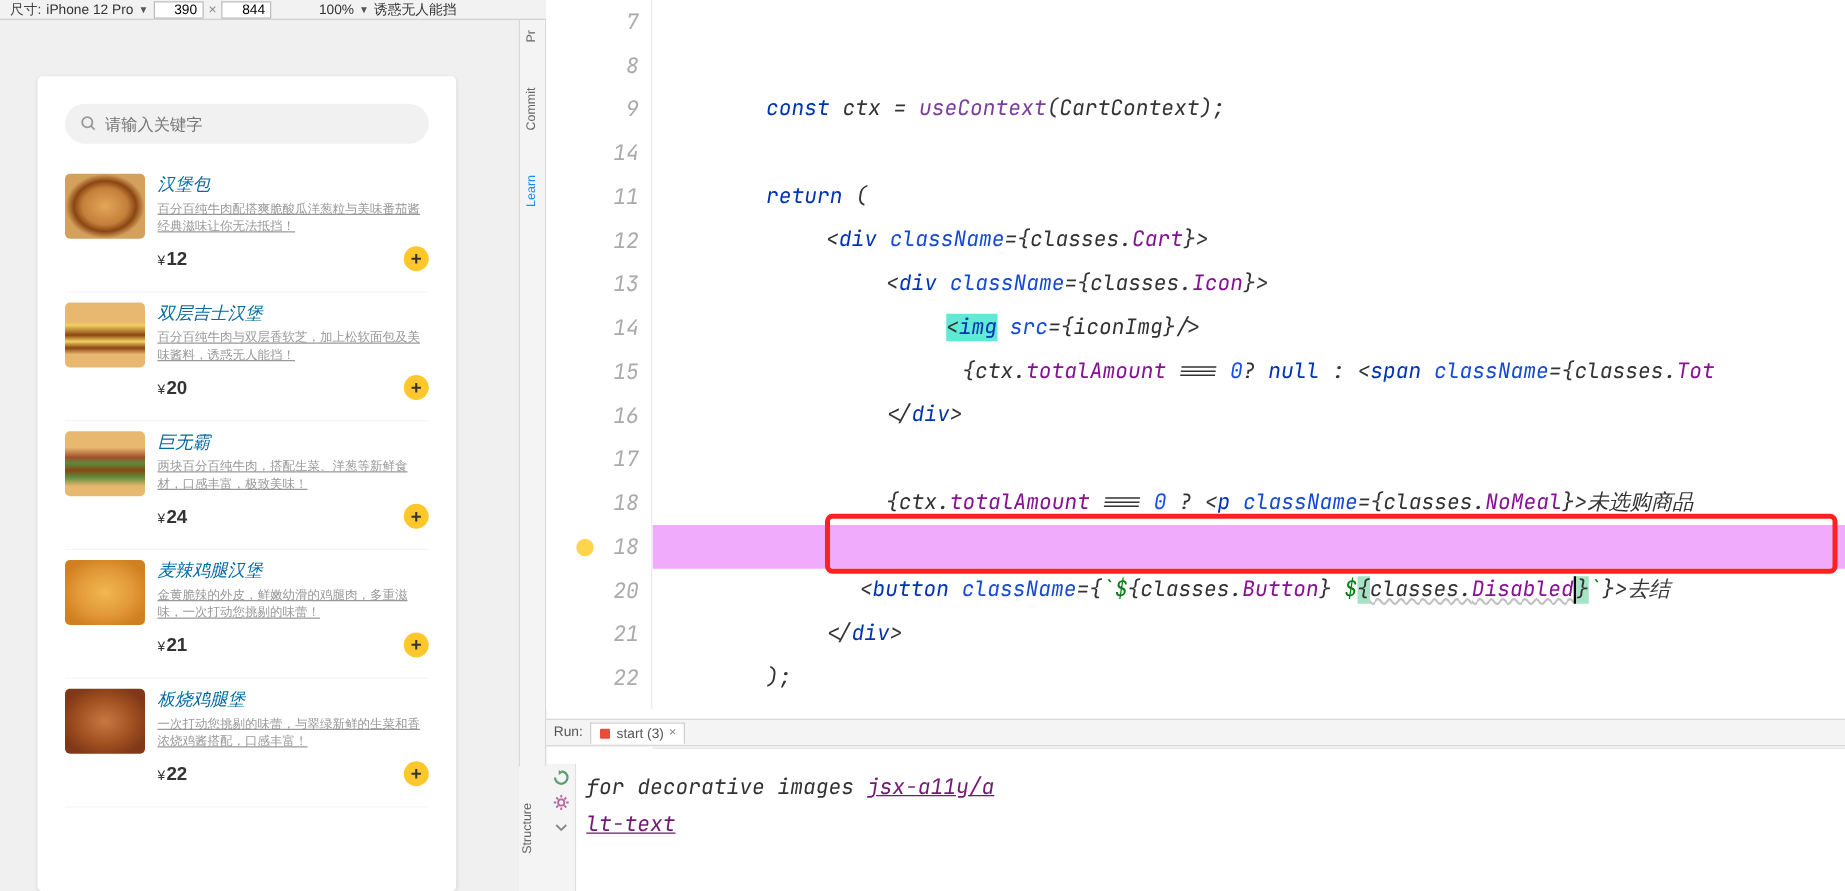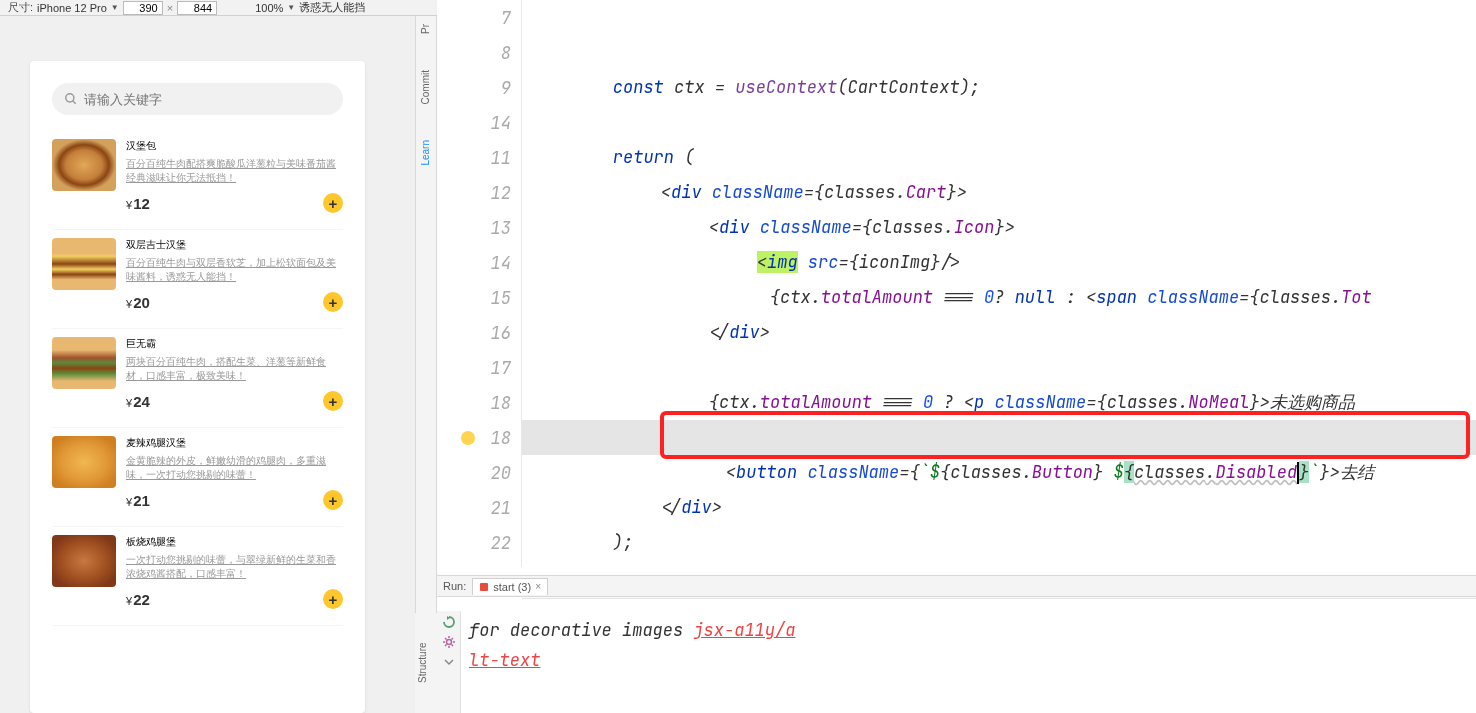--- a/index.html
+++ b/index.html
@@ -21,71 +21,71 @@
 .search-box .icon { color: #999; font-size: 14px; }
 .search-box input { border: none; background: transparent; outline: none; font-size: 13px; flex: 1; color: #333; }
 .food-item { display: flex; gap: 10px; padding: 8px 0 16px 0; border-bottom: 1px solid #f5f5f5; }
 .food-img { width: 64px; height: 52px; border-radius: 4px; flex-shrink: 0; }
 .burger1 { background: radial-gradient(ellipse at center, #e2a858 0%, #c47f3a 40%, #8b4513 55%, #d4a15c 70%); }
 .burger2 { background: linear-gradient(#e8b870 0%, #e8b870 30%, #f2d060 35%, #8b4513 50%, #f2d060 60%, #8b4513 70%, #e8b870 80%); }
 .burger3 { background: linear-gradient(#e8b870 0%, #e8b870 25%, #a0522d 40%, #5a8a3a 50%, #8b4513 60%, #5a8a3a 70%, #e8b870 85%); }
 .chicken { background: radial-gradient(ellipse at center, #f0b850 0%, #e29838 50%, #d08020 80%); }
 .chicken2 { background: radial-gradient(ellipse at center, #c87840 0%, #a05020 50%, #803818 80%); }
 .food-info { flex: 1; position: relative; }
-.food-title { font-size: 10px; color: #000000; font-weight: 500; margin-bottom: 4px; }
+.food-title { font-size: 14px; color: #0369a1; font-weight: 500; margin-bottom: 4px; font-style: italic; }
 .food-desc { font-size: 10px; color: #999; line-height: 1.4; margin-bottom: 8px; text-decoration: underline; }
 .food-bottom { display: flex; align-items: center; justify-content: space-between; }
 .food-price { font-size: 11px; color: #333; }
 .food-price b { font-size: 15px; font-weight: 700; margin-left: 1px; }
 .add-btn { width: 20px; height: 20px; border-radius: 50%; background: #ffc72c; color: #333; display: flex; align-items: center; justify-content: center; font-size: 15px; font-weight: 700; cursor: pointer; }
 
 
 .vstrip { position: absolute; top: 16px; left: 415px; width: 22px; bottom: 0; background: #f4f4f4; border-left: 1px solid #d8d8d8; border-right: 1px solid #d8d8d8; }
 .vstrip .vtab { writing-mode: vertical-rl; font-size: 10px; color: #666; padding: 8px 4px; text-align: center; cursor: pointer; }
 .vstrip .vtab.learn { color: #1a8cff; }
 
 
 .gutter { position: absolute; top: 0; left: 437px; width: 85px; bottom: 146px; background: #fff; border-right: 1px solid #e8e8e8; }
 .gutter-line { position: absolute; left: 0; right: 10px; text-align: right; font-family: "JetBrains Mono", Consolas, monospace; font-size: 17px; color: #aaa; font-style: italic; height: 35px; display: flex; align-items: center; justify-content: flex-end; }
 .bulb { position: absolute; width: 14px; height: 14px; background: #ffd54f; border-radius: 50%; }
 
 
 .editor { position: absolute; top: 0; left: 522px; right: 0; bottom: 146px; background: #fff; font-family: "JetBrains Mono", Consolas, monospace; font-size: 17px; line-height: 35px; overflow: hidden; }
 .editor .line { position: absolute; left: 50px; right: 0; height: 35px; white-space: pre; font-style: italic; }
-.editor .line.current { background: #e5e5e5; left: 0; padding-left: 67px; }
+.editor .line.current { background: #f0abfc; left: 0; padding-left: 29px; }
 .kw { color: #0033b3; }
 .fn { color: #7a3e9d; font-style: italic; }
 .ident { color: #871094; }
 .str { color: #067d17; }
 .num { color: #1750eb; }
 .tag { color: #0033b3; }
 .attr { color: #174ad4; }
 .txt { color: #333; }
 .hl-green { background: #a6e3c4; }
-.hl-img { background: #bef264; font-style: italic; }
+.hl-img { background: #5eead4; font-style: italic; }
 .hl-underline { text-decoration: underline wavy #c0c0c0; }
 .caret-cursor { border-left: 2px solid #000; display: inline-block; height: 22px; vertical-align: middle; }
 
 
 .red-box { position: absolute; border: 4px solid #ff2020; border-radius: 6px; pointer-events: none; }
 
 
 .breadcrumb { position: absolute; left: 522px; right: 0; height: 22px; background: #fafafa; border-top: 1px solid #e4e4e4; border-bottom: 1px solid #e4e4e4; font-size: 11px; color: #777; display: flex; align-items: center; padding-left: 6px; gap: 8px; }
 .breadcrumb .chev { color: #bbb; font-size: 9px; }
 
 
 .run-header { position: absolute; left: 437px; right: 0; height: 22px; background: #f4f4f4; border-top: 1px solid #d8d8d8; border-bottom: 1px solid #d8d8d8; font-size: 11px; color: #555; display: flex; align-items: center; padding-left: 6px; gap: 6px; }
 .run-header .tab { display: inline-flex; align-items: center; gap: 4px; padding: 2px 6px; background: #fff; border: 1px solid #d0d0d0; border-bottom: none; }
 .run-header .x { font-size: 10px; color: #888; cursor: pointer; }
 
 
 .run-left { position: absolute; left: 437px; width: 24px; bottom: 0; background: #f4f4f4; border-right: 1px solid #e0e0e0; display: flex; flex-direction: column; align-items: center; gap: 6px; padding-top: 4px; }
 .run-left .ricon { width: 14px; height: 14px; }
 .run-content { position: absolute; left: 461px; right: 0; bottom: 0; background: #fff; font-family: "JetBrains Mono", Consolas, monospace; font-size: 17px; font-style: italic; line-height: 30px; padding: 4px 8px; color: #333; }
-.run-content .link { color: #ef4444; text-decoration: underline; cursor: pointer; font-style: italic; }
+.run-content .link { color: #701a75; text-decoration: underline; cursor: pointer; font-style: italic; }
 
 
 .left-vtab { position: absolute; left: 415px; width: 22px; background: #f4f4f4; font-size: 10px; color: #666; writing-mode: vertical-rl; text-align: center; padding: 6px 2px; transform: rotate(180deg); }
 
 svg { display: block; }
 </style>
 </head>
 <body>
 
 <div class="toolbar">

